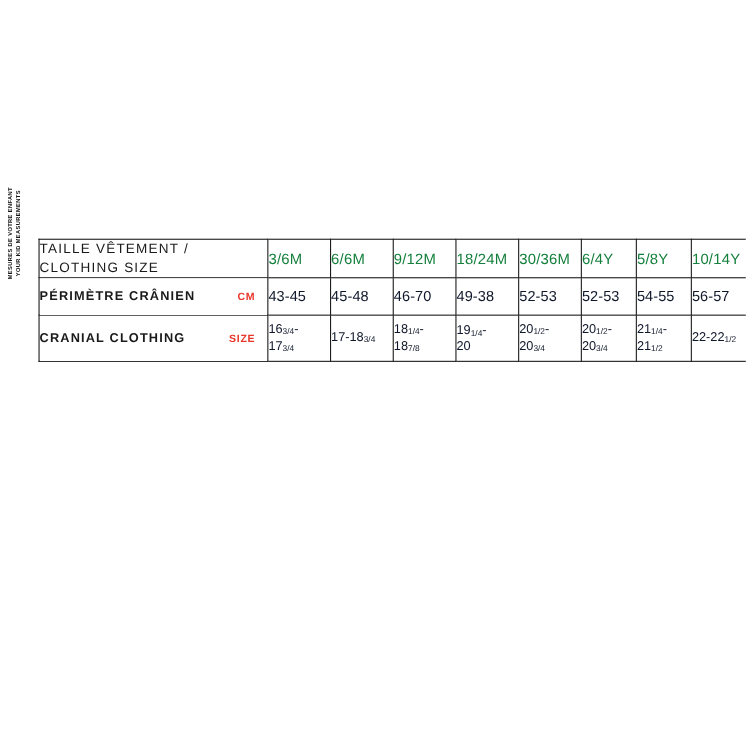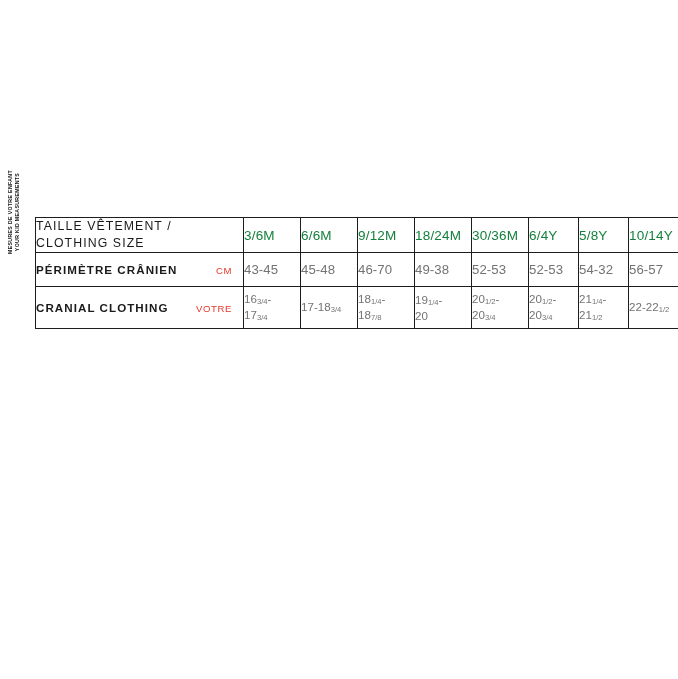--- a/index.html
+++ b/index.html
@@ -94,32 +94,32 @@
     font-weight: bold;
     color: #1a1a1a;
     position: relative;
     white-space: nowrap;
     margin-left: 20px;
   }
   .row-label .unit {
     color: #e8372a;
     font-size: 9.6px;
     letter-spacing: 0.6px;
-    font-weight: normal;
+    font-weight: bold;
     position: absolute;
     right: 11px;
     top: 50%;
     transform: translateY(-50%);
   }
 
   .cell-val {
     font-size: 13.2px;
     letter-spacing: 0.1px;
     padding: 6px 0 6px 7px;
-    color: #737373;
+    color: #0f172a;
     line-height: 15px;
     white-space: nowrap;
   }
   .cell-val.small {
     font-size: 11.6px;
     line-height: 13.5px;
     letter-spacing: 0px;
   }
   .cell-val sub.frac {
     font-size: 7.6px;
@@ -174,28 +174,28 @@
         <td class="row-label">
           <span>PÉRIMÈTRE CRÂNIEN</span>
           <span class="unit">CM</span>
         </td>
         <td class="cell-val">43-45</td>
         <td class="cell-val">45-48</td>
         <td class="cell-val">46-70</td>
         <td class="cell-val">49-38</td>
         <td class="cell-val">52-53</td>
         <td class="cell-val">52-53</td>
-        <td class="cell-val">54-32</td>
+        <td class="cell-val">54-55</td>
         <td class="cell-val">56-57</td>
       </tr>
 
       <tr class="row-in">
         <td class="row-label">
           <span>CRANIAL CLOTHING</span>
-          <span class="unit">VOTRE</span>
+          <span class="unit">SIZE</span>
         </td>
         <td class="cell-val small">16<sub class="frac">3/4</sub>-<br>17<sub class="frac">3/4</sub></td>
         <td class="cell-val small">17-18<sub class="frac">3/4</sub></td>
         <td class="cell-val small">18<sub class="frac">1/4</sub>-<br>18<sub class="frac">7/8</sub></td>
         <td class="cell-val small">19<sub class="frac">1/4</sub>-<br>20</td>
         <td class="cell-val small">20<sub class="frac">1/2</sub>-<br>20<sub class="frac">3/4</sub></td>
         <td class="cell-val small">20<sub class="frac">1/2</sub>-<br>20<sub class="frac">3/4</sub></td>
         <td class="cell-val small">21<sub class="frac">1/4</sub>-<br>21<sub class="frac">1/2</sub></td>
         <td class="cell-val small">22-22<sub class="frac">1/2</sub></td>
       </tr>

